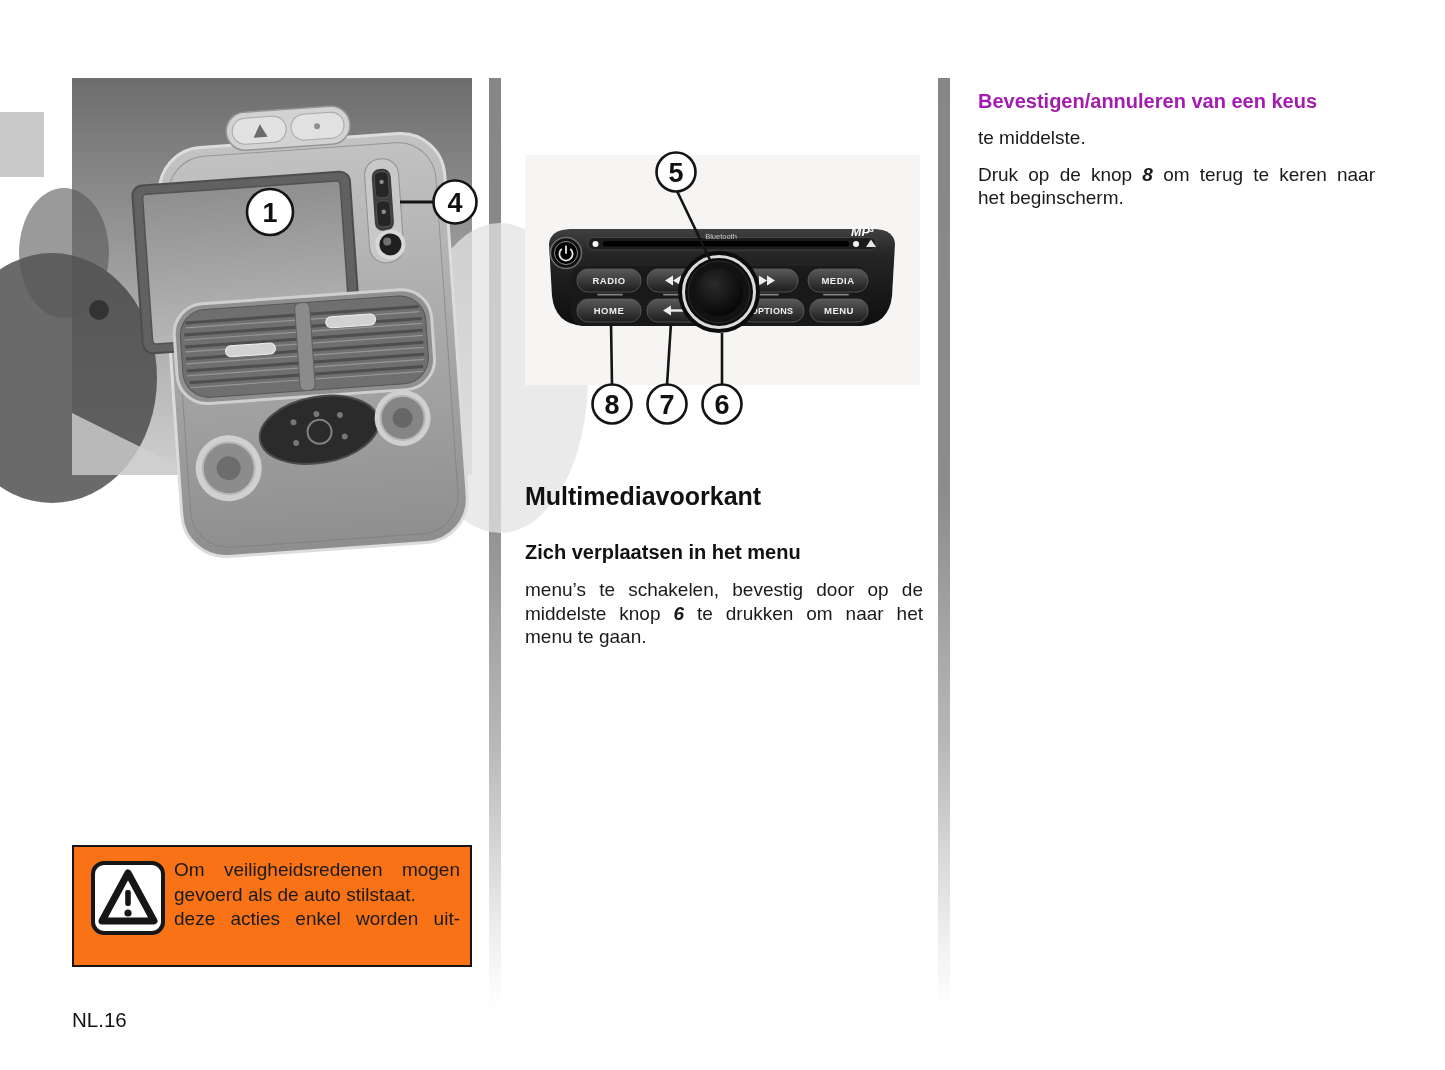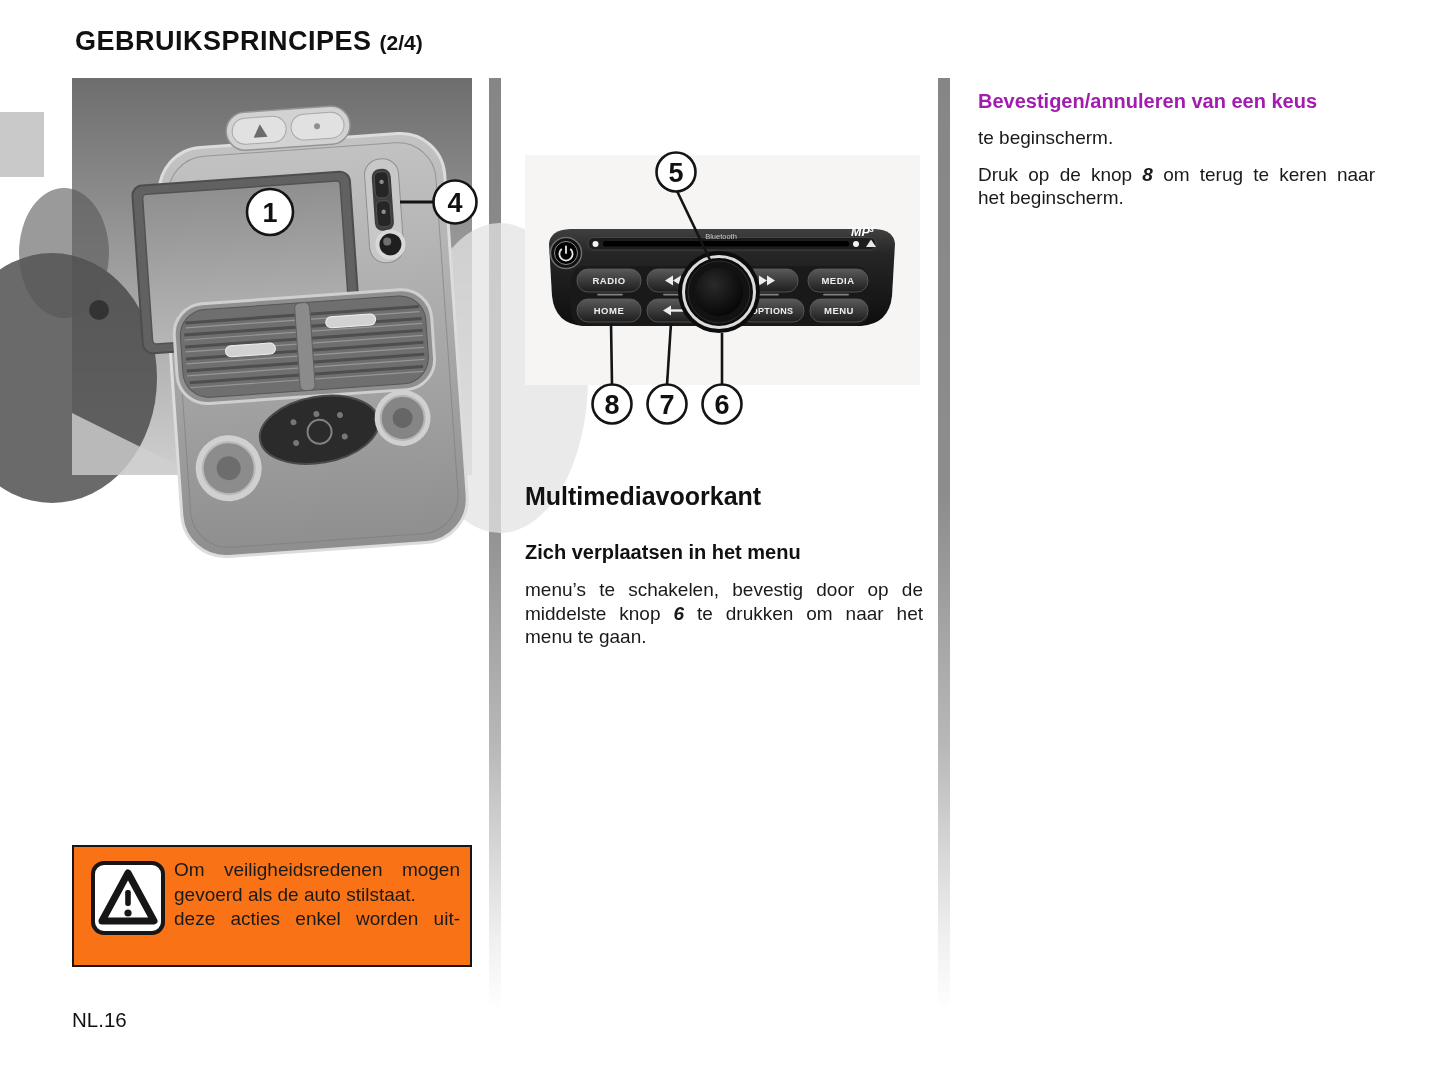--- a/index.html
+++ b/index.html
@@ -42,23 +42,20 @@
   .pageno{position:absolute;left:72px;top:1008px;font-size:20.5px;color:#111;}
   
   svg text{font-family:"Liberation Sans","DejaVu Sans",sans-serif;}
   .callout-num{font-size:27px;font-weight:bold;fill:#111;}
 </style>
 </head>
 <body>
 
 <div id="page">
 
-  <div class="title">
-    <span class="main">GEBRUIKSPRINCIPES</span><span class="suffix">(2/4)</span>
-  </div>
 
   <div class="edge-tab"></div>
 
   <div class="vbar left"></div>
   <div class="vbar right"></div>
 
   <svg class="dash-fig" viewBox="0 0 400 397">
     <defs>
       <linearGradient id="bgGrad" x1="0" y1="0" x2="0" y2="1">
         <stop offset="0" stop-color="#6d6d6d"></stop>
@@ -293,21 +290,21 @@
     <div class="para">
         <div class="line"><span>menu’s te schakelen, bevestig door op de</span></div>
         <div class="line"><span>middelste knop </span><span class="kn">6</span><span> te drukken om naar het</span></div>
         <div class="line last"><span>menu te gaan.</span></div>
       </div>
   </div>
 
   <div class="rightcol">
     <h3>Bevestigen/annuleren van een keus</h3>
     <div class="para">
-        <div class="line last"><span>te beginscherm.</span></div>
+        <div class="line last"><span>te middelste.</span></div>
       </div>
     <div class="para">
         <div class="line"><span>Druk op de knop </span><span class="kn">8</span><span> om terug te keren naar</span></div>
         <div class="line last"><span>het beginscherm.</span></div>
       </div>
   </div>
 
   <div class="warnbox">
     <svg class="warn-icon" viewBox="0 0 76 76">
       <rect x="3" y="3" width="70" height="70" rx="11" fill="#ffffff" stroke="#161616" stroke-width="4"></rect>

